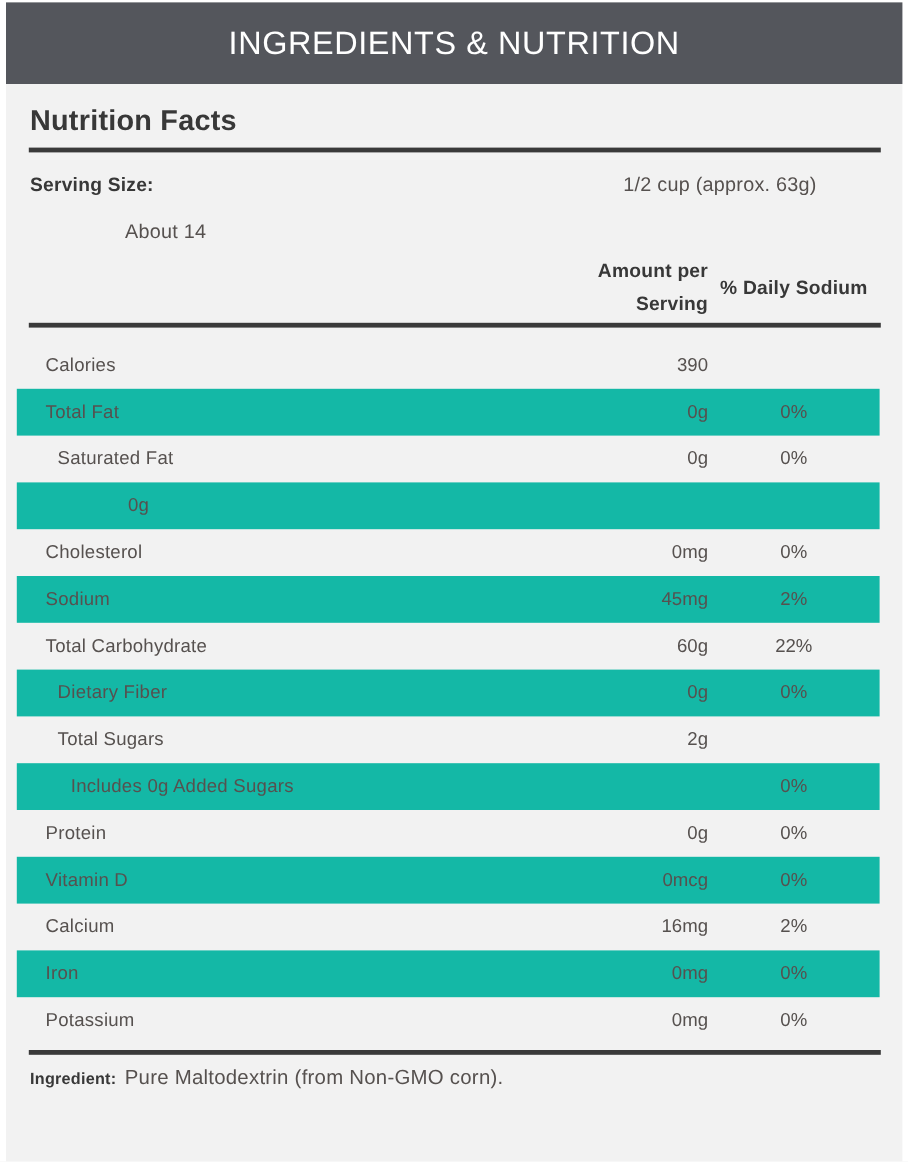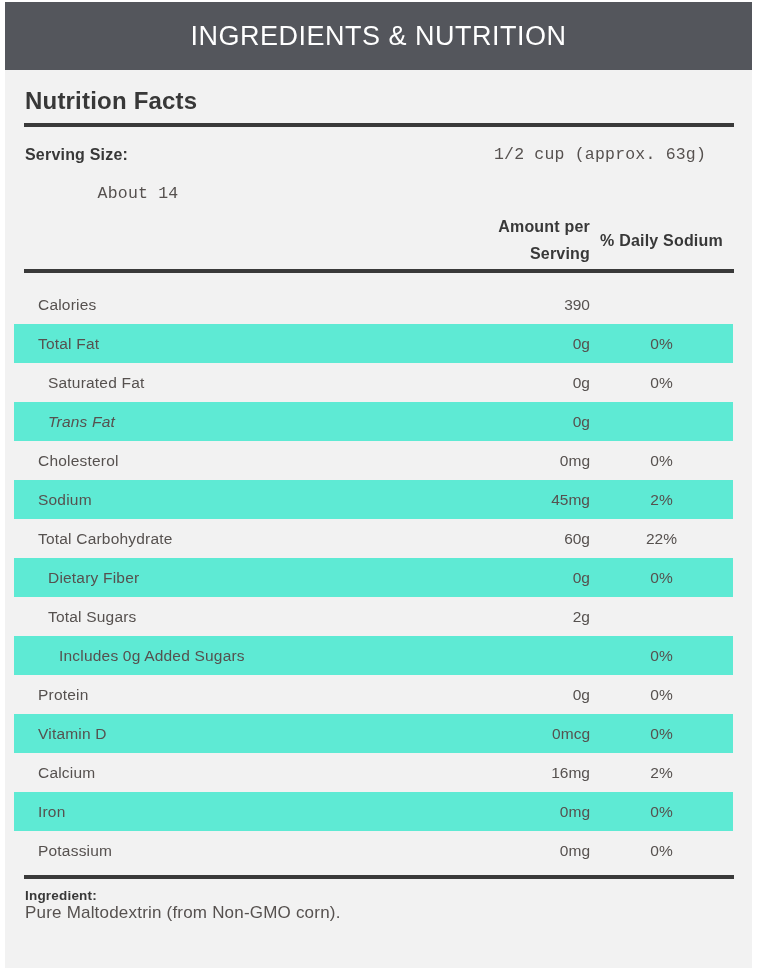--- a/index.html
+++ b/index.html
@@ -44,50 +44,50 @@
     height:30px; margin-top:7px;
   }
   .serving-row + .serving-row { margin-top:9px; }
   .srv-label {
     flex:1; padding-left:20px;
     font-size:16px; font-weight:700; color:var(--heading,#383838);
     letter-spacing:0.2px;
   }
   .srv-value {
     width:266px; margin-right:19px; text-align:center;
-    font-size:16.5px; color:var(--text,#56514f); letter-spacing:0.2px;font-family:Liberation Mono, monospace;
+    font-size:16.5px; color:var(--text,#56514f); letter-spacing:0.2px;
   }
   
   .cols { display:flex; align-items:center; }
   .c-label { flex:1; padding-left:24px; font-size:15.5px; color:var(--text,#56514f); letter-spacing:0.2px; }
   .c-label.it { font-style:italic; }
   .c-amt { width:110px; text-align:right; font-size:15.5px; color:var(--text,#56514f); }
   .c-dv  { width:143px; text-align:center; font-size:15.5px; color:var(--text,#56514f); }
   
   .col-head-row { margin:8px 19px 0 9px; height:58px; }
   .col-head-row .c-amt, .col-head-row .c-dv {
     font-size:16px; font-weight:700; color:var(--heading,#383838);
     line-height:27px; letter-spacing:0.2px;
   }
   
   .rows { margin-top:12px; }
   .nrow { height:39px; margin-left:9px; margin-right:19px; }
-  .nrow.white { background:#5eead4; }
+  .nrow.white { background:#14b8a6; }
   .nrow.ind1 .c-label { padding-left:34px; }
   .nrow.ind2 .c-label { padding-left:45px; }
   
   .footnote {
     margin:9px 19px 0 20px;
     font-size:13px; line-height:27px;
     color:var(--text,#56514f); letter-spacing:0.2px;
   }
   
   .ingredient {
     margin:9px 19px 0 20px;
-    display:flex; align-items:baseline;flex-direction:column;
+    display:flex; align-items:baseline;
   }
   .ing-label {
     font-size:13.5px; font-weight:700; color:var(--heading,#383838);
     margin-right:7px; letter-spacing:0.2px;
   }
   .ing-value { font-size:17px; color:var(--text,#56514f); letter-spacing:0.2px; }
 </style>
 </head>
 <body>
 
@@ -126,21 +126,20 @@
         <span class="c-label">Total Fat</span>
         <span class="c-amt">0g</span>
         <span class="c-dv">0%</span>
       </div>
       <div class="nrow cols plain ind1">
         <span class="c-label">Saturated Fat</span>
         <span class="c-amt">0g</span>
         <span class="c-dv">0%</span>
       </div>
       <div class="nrow cols white ind1">
-        <span class="c-label it">Trans Fat</span>
         <span class="c-amt">0g</span>
         <span class="c-dv"></span>
       </div>
       <div class="nrow cols plain ind0">
         <span class="c-label">Cholesterol</span>
         <span class="c-amt">0mg</span>
         <span class="c-dv">0%</span>
       </div>
       <div class="nrow cols white ind0">
         <span class="c-label">Sodium</span>

